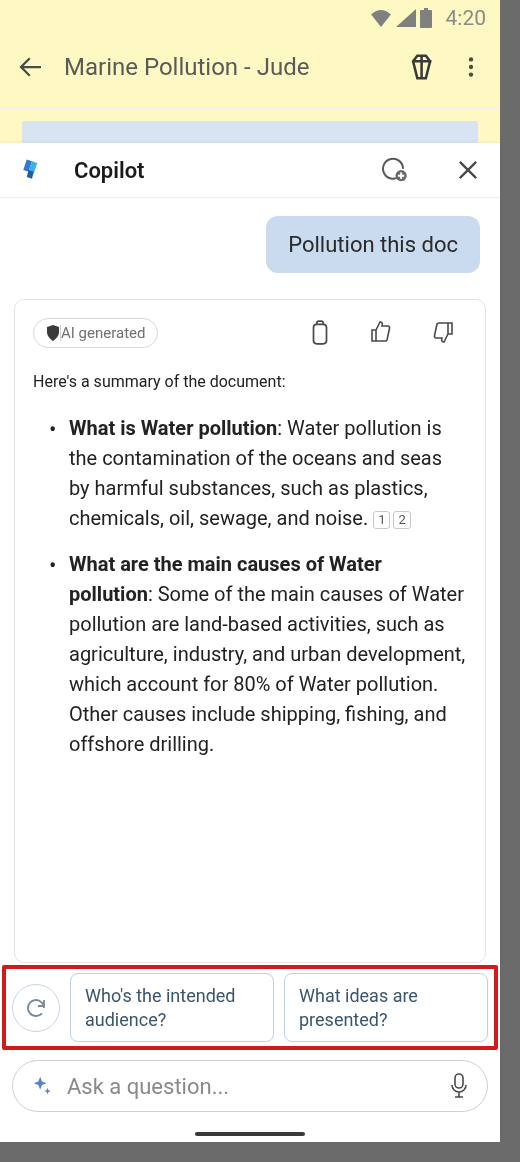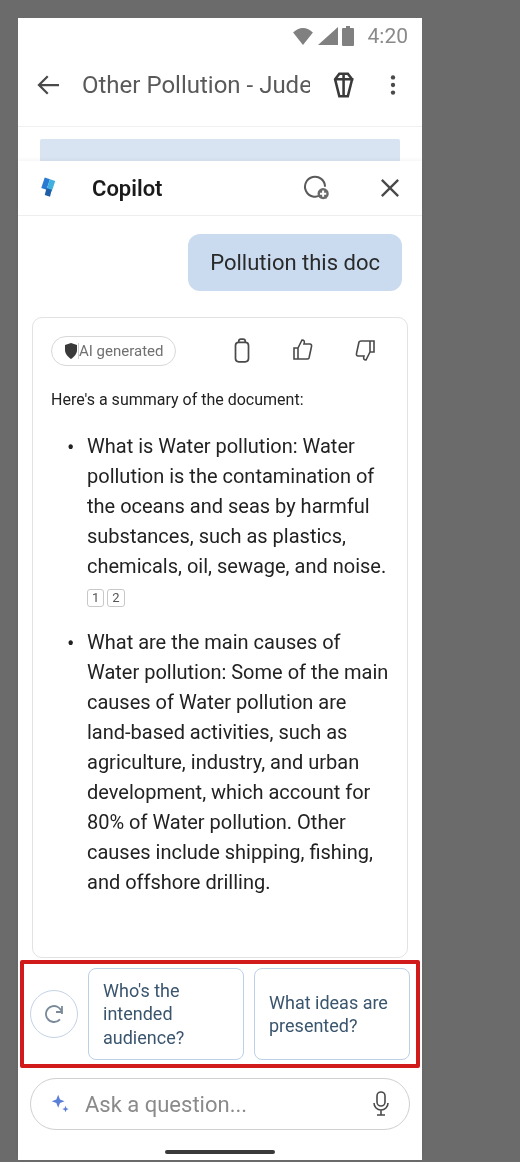--- a/index.html
+++ b/index.html
@@ -4,24 +4,24 @@
   <style>
     * { margin: 0; padding: 0; box-sizing: border-box; }
     body {
       font-family: -apple-system, BlinkMacSystemFont, 'Segoe UI', Roboto, sans-serif;
       background: #6b6b6b;
       width: 520px;
       height: 1162px;
       overflow: hidden;
     }
     .device-frame {
-      background: #ffffff;
-      width: 404px;
+      background: #fef9c3;
+      width: 500px;
       height: 1142px;
-      margin: 18px;
+      margin: 0;
       position: relative;
       display: flex;
       flex-direction: column;
     }
     .status-bar {
       display: flex;
       justify-content: flex-end;
       align-items: center;
       padding: 6px 14px;
       height: 36px;
@@ -151,21 +151,21 @@
       line-height: 1.5;
       color: #222;
       margin-bottom: 16px;
     }
     .bullet-list li::before {
       content: "•";
       position: absolute;
       left: -4px;
       font-size: 22px;
     }
-    .bullet-title { font-weight: 400; }
+    .bullet-title { font-weight: 700; }
     .citations {
       display: inline-flex;
       gap: 3px;
       vertical-align: middle;
     }
     .citation-chip {
       display: inline-block;
       border: 1px solid #c8c8c8;
       border-radius: 3px;
       font-size: 13px;
@@ -254,21 +254,21 @@
           <rect fill="#808080" x="4" y="0" width="4" height="2"></rect>
         </svg>
     </div>
     <span class="status-time">4:20</span>
   </div>
 
   <div class="app-header">
     <svg class="back-arrow" width="30" height="30" viewBox="0 0 24 24">
         <path fill="none" stroke="#4a4a4a" stroke-width="1.8" d="M20 12H4M11 5l-7 7 7 7"></path>
       </svg>
-    <div class="doc-title">Other Pollution - Jude</div>
+    <div class="doc-title">Marine Pollution - Jude</div>
     <svg class="header-icon" width="34" height="34" viewBox="0 0 24 24">
         <path fill="none" stroke="#3a3a3a" stroke-width="1.8" d="M8 4h6l3 4-3 12H8L5 8l3-4zm3 0v16M5 8h13"></path>
       </svg>
     <svg class="header-icon" width="26" height="26" viewBox="0 0 24 24">
         <circle cx="12" cy="5" r="2" fill="#4a4a4a"></circle>
         <circle cx="12" cy="12" r="2" fill="#4a4a4a"></circle>
         <circle cx="12" cy="19" r="2" fill="#4a4a4a"></circle>
       </svg>
   </div>
 

